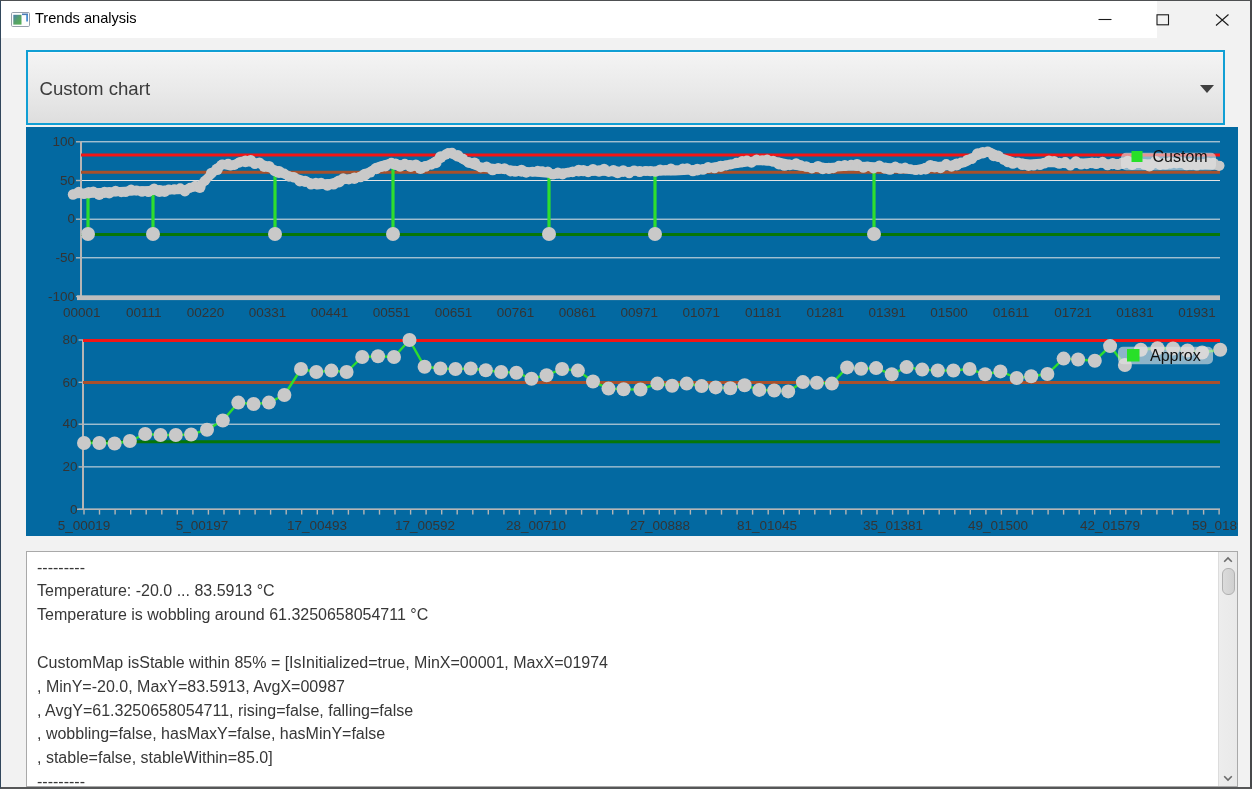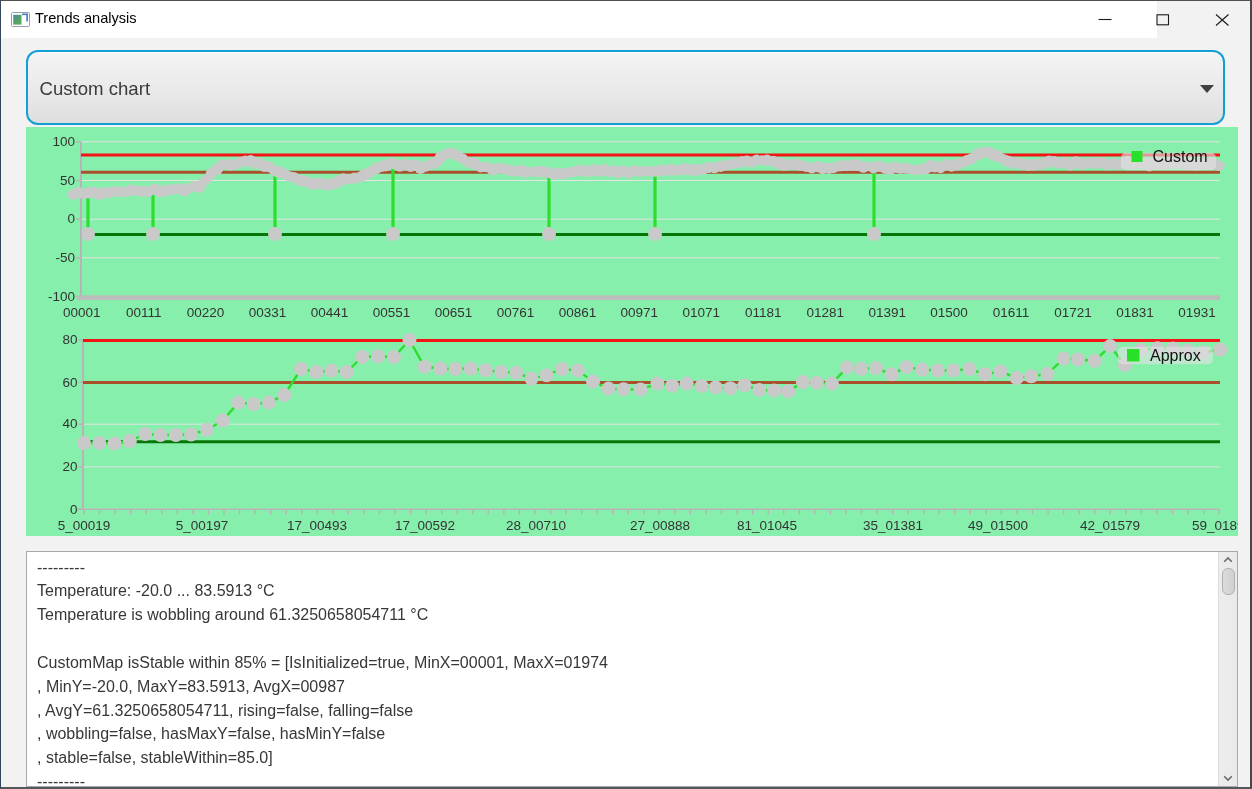--- a/index.html
+++ b/index.html
@@ -3,29 +3,29 @@
 * { margin:0; padding:0; box-sizing:border-box; }
 body { width:1252px; height:789px; position:relative; overflow:hidden;
   font-family:"Liberation Sans", sans-serif; background:#f2f2f2; }
 .frame { position:absolute; inset:0; border:1px solid #4e5052;
   border-left:1px solid #32475c; border-right:2px solid #47494b; border-bottom:2px solid #565758; pointer-events:none; z-index:99; }
 .titlebar { position:absolute; left:1px; top:1px; width:1156px; height:37px; background:#fff; }
 .title { position:absolute; left:34px; top:8.5px; font-size:14.6px; color:#000; }
 .appicon { position:absolute; left:10px; top:11px; }
 .winbtn { position:absolute; top:0; height:37px; }
 .combo { position:absolute; left:26px; top:50px; width:1199px; height:75px;
-  border:2px solid #119fd4; border-radius:12px;
+  border:2px solid #119fd4; border-radius:0;
   background:linear-gradient(#f4f4f4, #e9e9e9 55%, #dedede);
   box-shadow:inset 0 1px 0 #fafafa; }
 .combo .txt { position:absolute; left:11.5px; top:50%; transform:translateY(-47%);
   font-size:18.6px; color:#3b3b3b; }
 .combo .arrow { position:absolute; right:9.5px; top:33px; width:0; height:0;
   border-left:7px solid transparent; border-right:7px solid transparent;
   border-top:8px solid #404040; }
-.pane { position:absolute; left:26px; background:#86efac;text-decoration:underline; }
+.pane { position:absolute; left:26px; background:#0369a1;text-decoration:underline; }
 .textarea { position:absolute; left:26px; top:550.5px; width:1212px; height:236.5px;
   background:#fff; border:1px solid #a9a9a9; }
 .tx { position:absolute; left:10px; top:4px; font-size:16px; line-height:23.85px;
   color:#373737; white-space:pre; }
 .sbar { position:absolute; right:0; top:0; width:19.5px; height:234.5px;
   background:linear-gradient(90deg,#ededed,#e9e9e9); border-left:1px solid #dcdcdc; }
 .thumb { position:absolute; left:3px; top:16.5px; width:13px; height:27px;
   background:linear-gradient(90deg,#dbdbdb,#d0d0d0); border:1px solid #b0b0b0; border-radius:6px; }
 .chev { position:absolute; left:4.5px; width:10px; height:10px; }
 </style></head>

